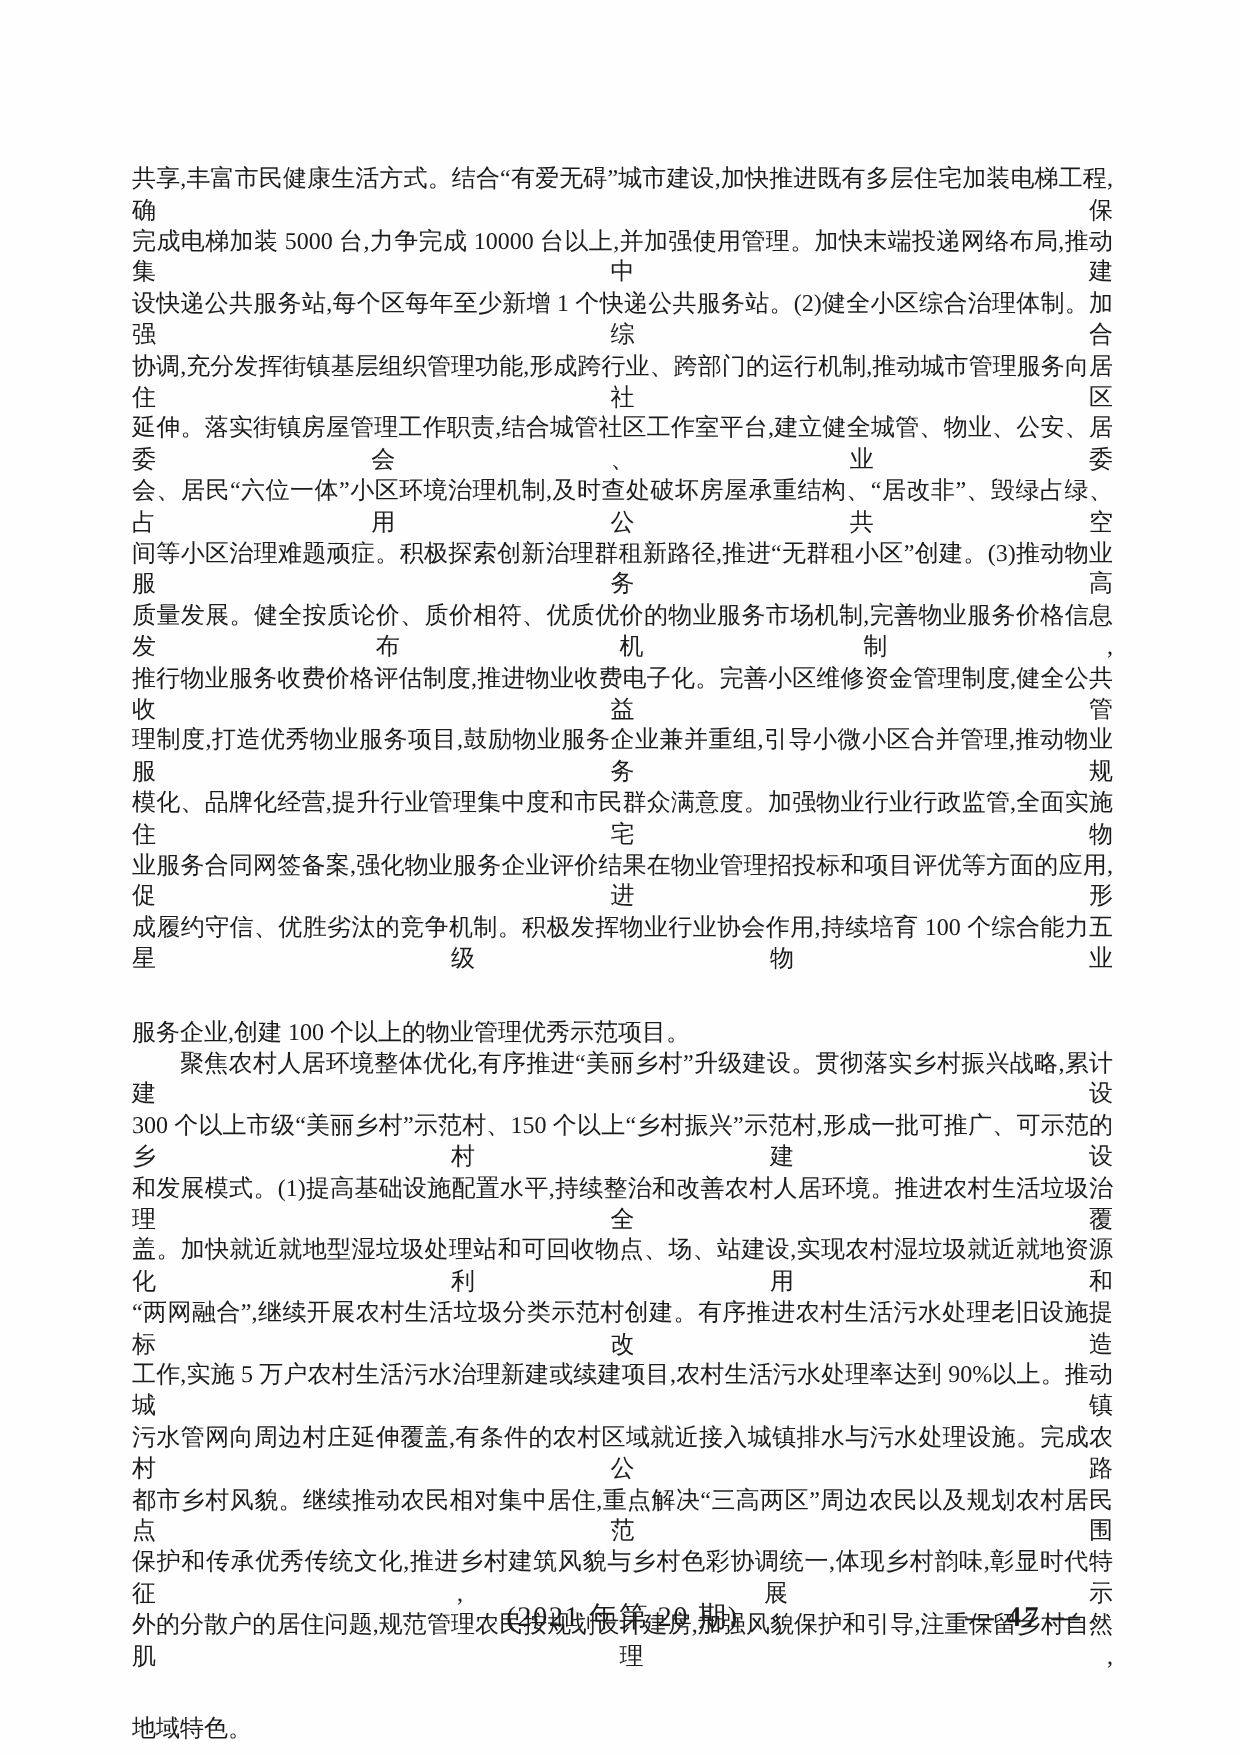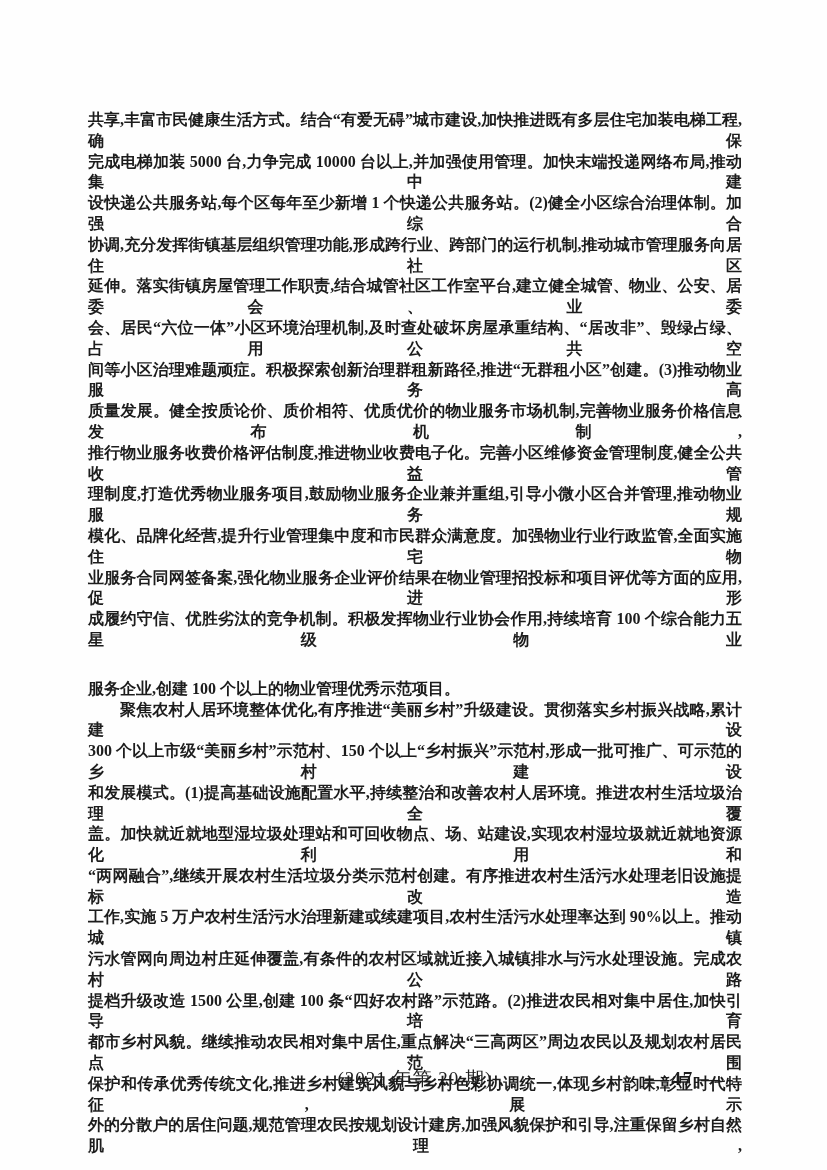--- a/index.html
+++ b/index.html
@@ -17,21 +17,21 @@
     color: #1c1c1c;
   }
   .doc-body {
     position: absolute;
     left: 88px;
     top: 110px;
     width: 654px;
     font-size: 16px;
     line-height: 20.8px;
   }
-  .para { margin: 0; padding: 0; font-weight: bold; }
+  .para { margin: 0; padding: 0; }
   .line {
     text-align: justify;
     text-align-last: justify;
     white-space: normal;
     letter-spacing: 0;
   }
   .line.indent { text-indent: 2em; }
   .line.para-end { text-align-last: left; margin-top: 28px; }
   .para.heading .line { text-align-last: left; }
   .doc-footer {
@@ -80,21 +80,20 @@
         <div class="line para-end">服务企业,创建 100 个以上的物业管理优秀示范项目。</div>
       </div>
       <div class="para">
         <div class="line indent">聚焦农村人居环境整体优化,有序推进“美丽乡村”升级建设。贯彻落实乡村振兴战略,累计建设</div>
         <div class="line">300 个以上市级“美丽乡村”示范村、150 个以上“乡村振兴”示范村,形成一批可推广、可示范的乡村建设</div>
         <div class="line">和发展模式。(1)提高基础设施配置水平,持续整治和改善农村人居环境。推进农村生活垃圾治理全覆</div>
         <div class="line">盖。加快就近就地型湿垃圾处理站和可回收物点、场、站建设,实现农村湿垃圾就近就地资源化利用和</div>
         <div class="line">“两网融合”,继续开展农村生活垃圾分类示范村创建。有序推进农村生活污水处理老旧设施提标改造</div>
         <div class="line">工作,实施 5 万户农村生活污水治理新建或续建项目,农村生活污水处理率达到 90%以上。推动城镇</div>
         <div class="line">污水管网向周边村庄延伸覆盖,有条件的农村区域就近接入城镇排水与污水处理设施。完成农村公路</div>
-        <div class="line">提档升级改造 1500 公里,创建 100 条“四好农村路”示范路。(2)推进农民相对集中居住,加快引导培育</div>
         <div class="line">都市乡村风貌。继续推动农民相对集中居住,重点解决“三高两区”周边农民以及规划农村居民点范围</div>
         <div class="line">保护和传承优秀传统文化,推进乡村建筑风貌与乡村色彩协调统一,体现乡村韵味,彰显时代特征,展示</div>
         <div class="line">外的分散户的居住问题,规范管理农民按规划设计建房,加强风貌保护和引导,注重保留乡村自然肌理,</div>
         <div class="line para-end">地域特色。</div>
       </div>
       <div class="para heading">
         <div class="line indent para-end">2.进一步加强城市环境综合治理</div>
       </div>
     </div>
   <div class="doc-footer">

